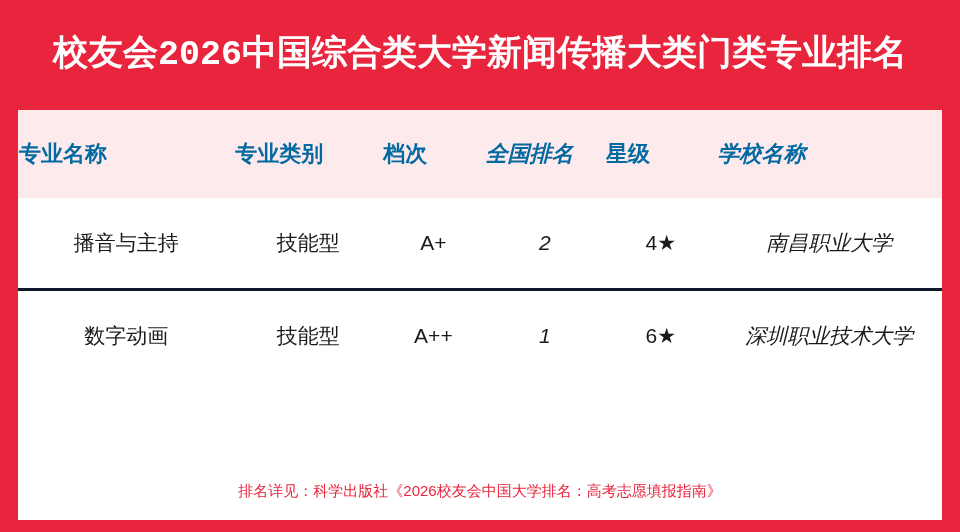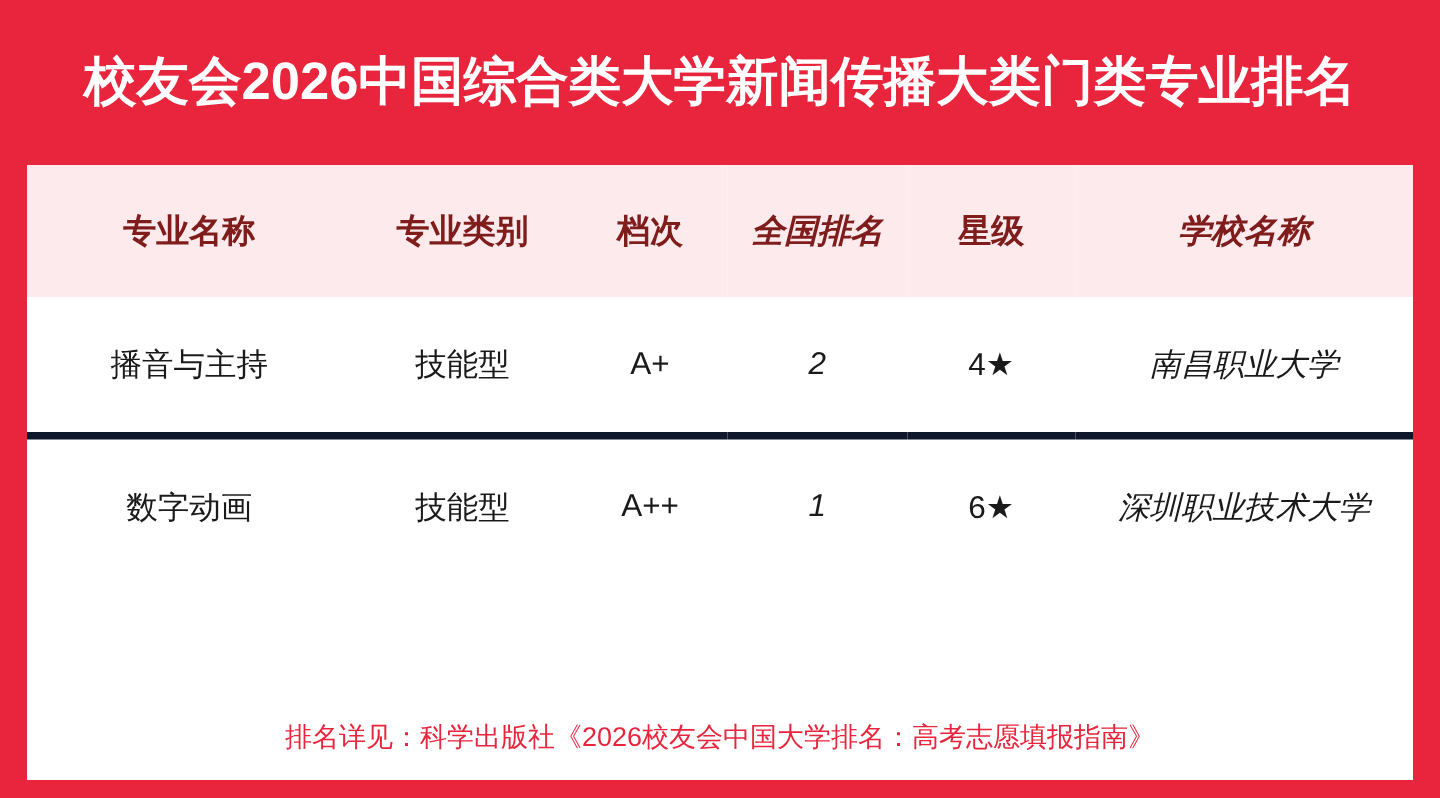--- a/index.html
+++ b/index.html
@@ -20,20 +20,21 @@
     background: #e8253c;
     box-sizing: border-box;
   }
   .title-bar {
     height: 110px;
     display: flex;
     align-items: center;
     justify-content: center;
     padding: 0 4px;
     box-sizing: border-box;
+    font-family: Liberation Mono, monospace;
   }
   .title-text {
     color: #ffffff;
     font-size: 35px;
     font-weight: bold;
     letter-spacing: 0px;
     white-space: nowrap;
     line-height: 1.1;
   }
   .card {
@@ -49,35 +50,35 @@
   }
   table {
     width: 100%;
     border-collapse: collapse;
     table-layout: fixed;
   }
   thead tr {
     background: #fdeaec;
   }
   thead th {
-    color: #7f1d1d;
+    color: #0369a1;
     font-size: 22px;
     font-weight: bold;
     height: 86px;
-    text-align: center;
+    text-align: left;
     vertical-align: middle;
     border: none;
   }
   tbody td {
     font-size: 21px;
     color: #1a1a1a;
     height: 88px;
     text-align: center;
     vertical-align: middle;
-    border-bottom: 5px solid #0f172a;
+    border-bottom: 3px solid #0f172a;
     background: #ffffff;
   }
   tbody tr:last-child td {
     border-bottom: none;
   }
   .col-major { width: 23.5%; }
   .col-type  { width: 16%; font-family: Liberation Serif, serif; }
   .col-grade { width: 11%; margin-top: 42px; }
   .col-rank  { width: 13%; font-style: italic; }
   .col-star  { width: 12%; }
@@ -88,21 +89,21 @@
     right: 18px;
     bottom: 12px;
     height: 58px;
     display: flex;
     align-items: center;
     justify-content: center;
     background: #ffffff;
   }
   .footer-text {
     color: #e8253c;
-    font-size: 18px;
+    font-size: 15px;
     white-space: nowrap;
   }
 </style>
 </head>
 <body>
 
 <div class="page">
 
   <div class="title-bar">
     <div class="title-text">校友会2026中国综合类大学新闻传播大类门类专业排名</div>

